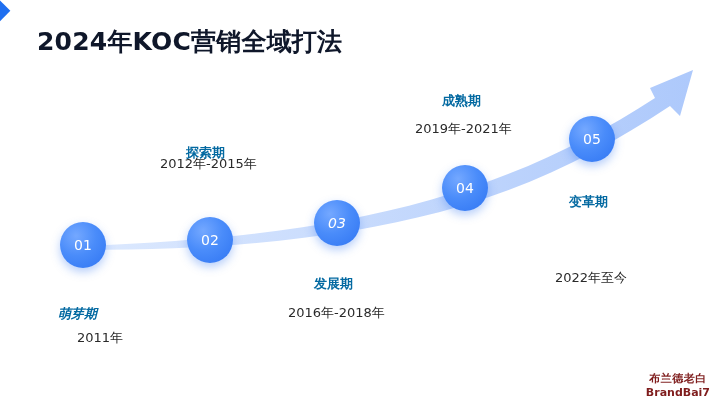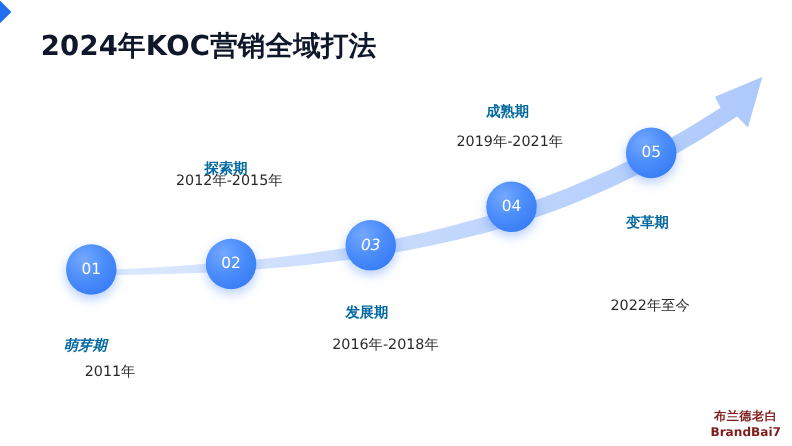--- a/index.html
+++ b/index.html
@@ -41,21 +41,21 @@
 <div class="node" style="left:442px;top:165px;">04</div>
 <div class="node" style="left:569px;top:116px;">05</div>
 
 <div class="stage-name" style="left:58px;top:305px;font-style:italic;">萌芽期</div>
 <div class="stage-year" style="left:77px;top:329px;">2011年</div>
 
 <div class="stage-name" style="left:186px;top:144px;">探索期</div>
 <div class="stage-year" style="left:160px;top:155px;">2012年-2015年</div>
 
 <div class="stage-name" style="left:314px;top:275px;">发展期</div>
-<div class="stage-year" style="left:288px;top:304px;margin-left:14px;">2016年-2018年</div>
+<div class="stage-year" style="left:288px;top:304px;">2016年-2018年</div>
 
 <div class="stage-name" style="left:442px;top:92px;">成熟期</div>
 <div class="stage-year" style="left:415px;top:120px;">2019年-2021年</div>
 
 <div class="stage-name" style="left:569px;top:193px;">变革期</div>
 <div class="stage-year" style="left:555px;top:221px;margin-top:48px;">2022年至今</div>
 
 <div class="brand">
   <div class="cn">布兰德老白</div>
   <div class="en">BrandBai7</div>

